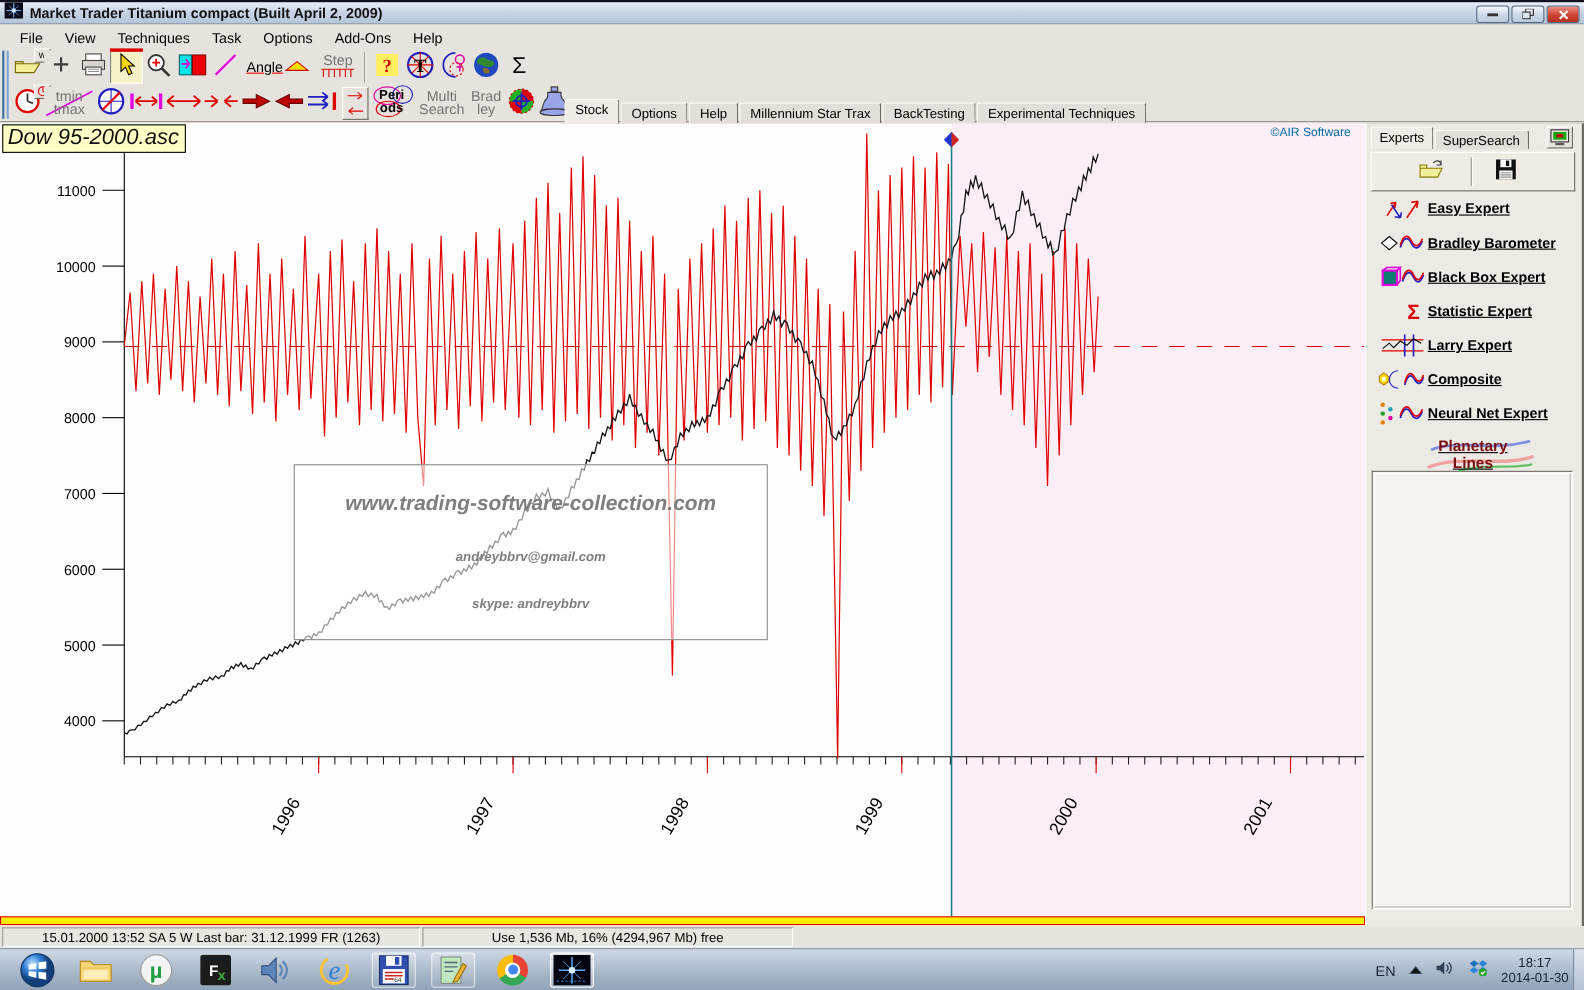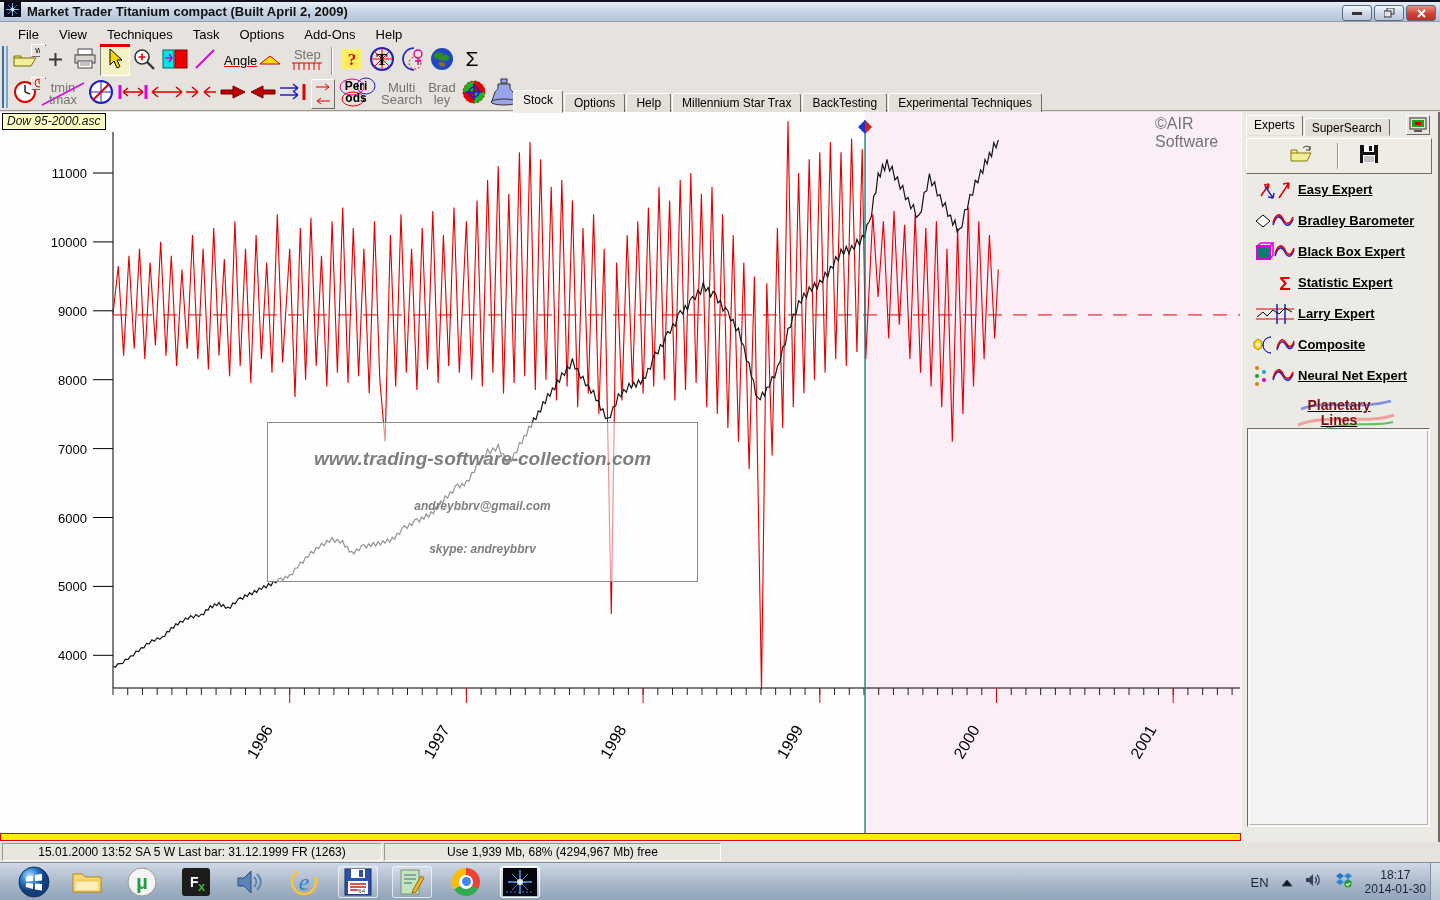--- a/index.html
+++ b/index.html
@@ -64,22 +64,22 @@
   #osc-arrow { position:absolute; right:1px; top:1px; width:17px; height:17px; background:#e6e3de;
     border:1px solid; border-color:#fff #6f6b63 #6f6b63 #fff; font-size:8px; text-align:center; line-height:16px; }
   #ss-edit { font-size:12px; margin-left:14px; }
   #ss-btn { margin-left:14px; width:28px; height:22px; border:2px solid #e00000; background:#efece6;
     font-size:13px; font-weight:bold; text-align:center; line-height:19px; }
 
   
   #chart-region { position:absolute; left:0; top:112px; width:1241px; height:730px; background:#fdfdfd; }
   #chart-svg { position:absolute; left:0; top:0; }
   #dow-label { position:absolute; left:2px; top:1px; background:#ffffc6; border:1px solid #000;
-    font-style:italic; font-size:12px; padding:0 5px 1px 4px; color:#111; }
-  #air-label { position:absolute; left:1155px; top:3px; color:#737373; font-size:16px; }
+    font-style:italic; font-size:20px; padding:0 5px 1px 4px; color:#111; }
+  #air-label { position:absolute; left:1155px; top:3px; color:#0369a1; font-size:11px; }
   #watermark { position:absolute; left:267px; top:310px; width:431px; height:160px;
     background:rgba(255,255,255,0.55); border:1px solid #8a8a8a;
     display:flex; flex-direction:column; justify-content:space-around; align-items:center;
     color:#7e7e7e; font-style:italic; font-weight:bold; padding:10px 0; }
   #wm1 { font-size:19px; } #wm2,#wm3 { font-size:12px; }
   #timeline-strip { position:absolute; left:0px; top:721px; width:1241px; height:8px;
     background:#ffee00; border:1px solid #e00000; }
 
   
   #right-panel { position:absolute; left:1241px; top:112px; width:199px; height:730px;
@@ -645,21 +645,21 @@
           <div class="plan-line">Lines</div>
         </div>
       </div>
     <div id="rp-box">
         <div id="rp-box-inner"></div>
       </div>
   </div>
 
   <div id="statusbar">
     <div class="status-panel" id="status-left">15.01.2000  13:52 SA  5 W  Last bar: 31.12.1999 FR (1263)</div>
-    <div class="status-panel" id="status-mem">Use   1,939 Mb,  68% (4294,967 Mb) free</div>
+    <div class="status-panel" id="status-mem">Use   1,536 Mb,  16% (4294,967 Mb) free</div>
   </div>
 
   <div id="taskbar">
     <div id="task-icons" style="display:flex; align-items:center;">
         <div class="tb-icon">
           <svg width="34" height="34">
             <defs>
               <radialGradient id="orb" cx="35%" cy="30%">
                 <stop offset="0%" stop-color="#bfe3ff"></stop>
                 <stop offset="55%" stop-color="#2f7fd6"></stop>

